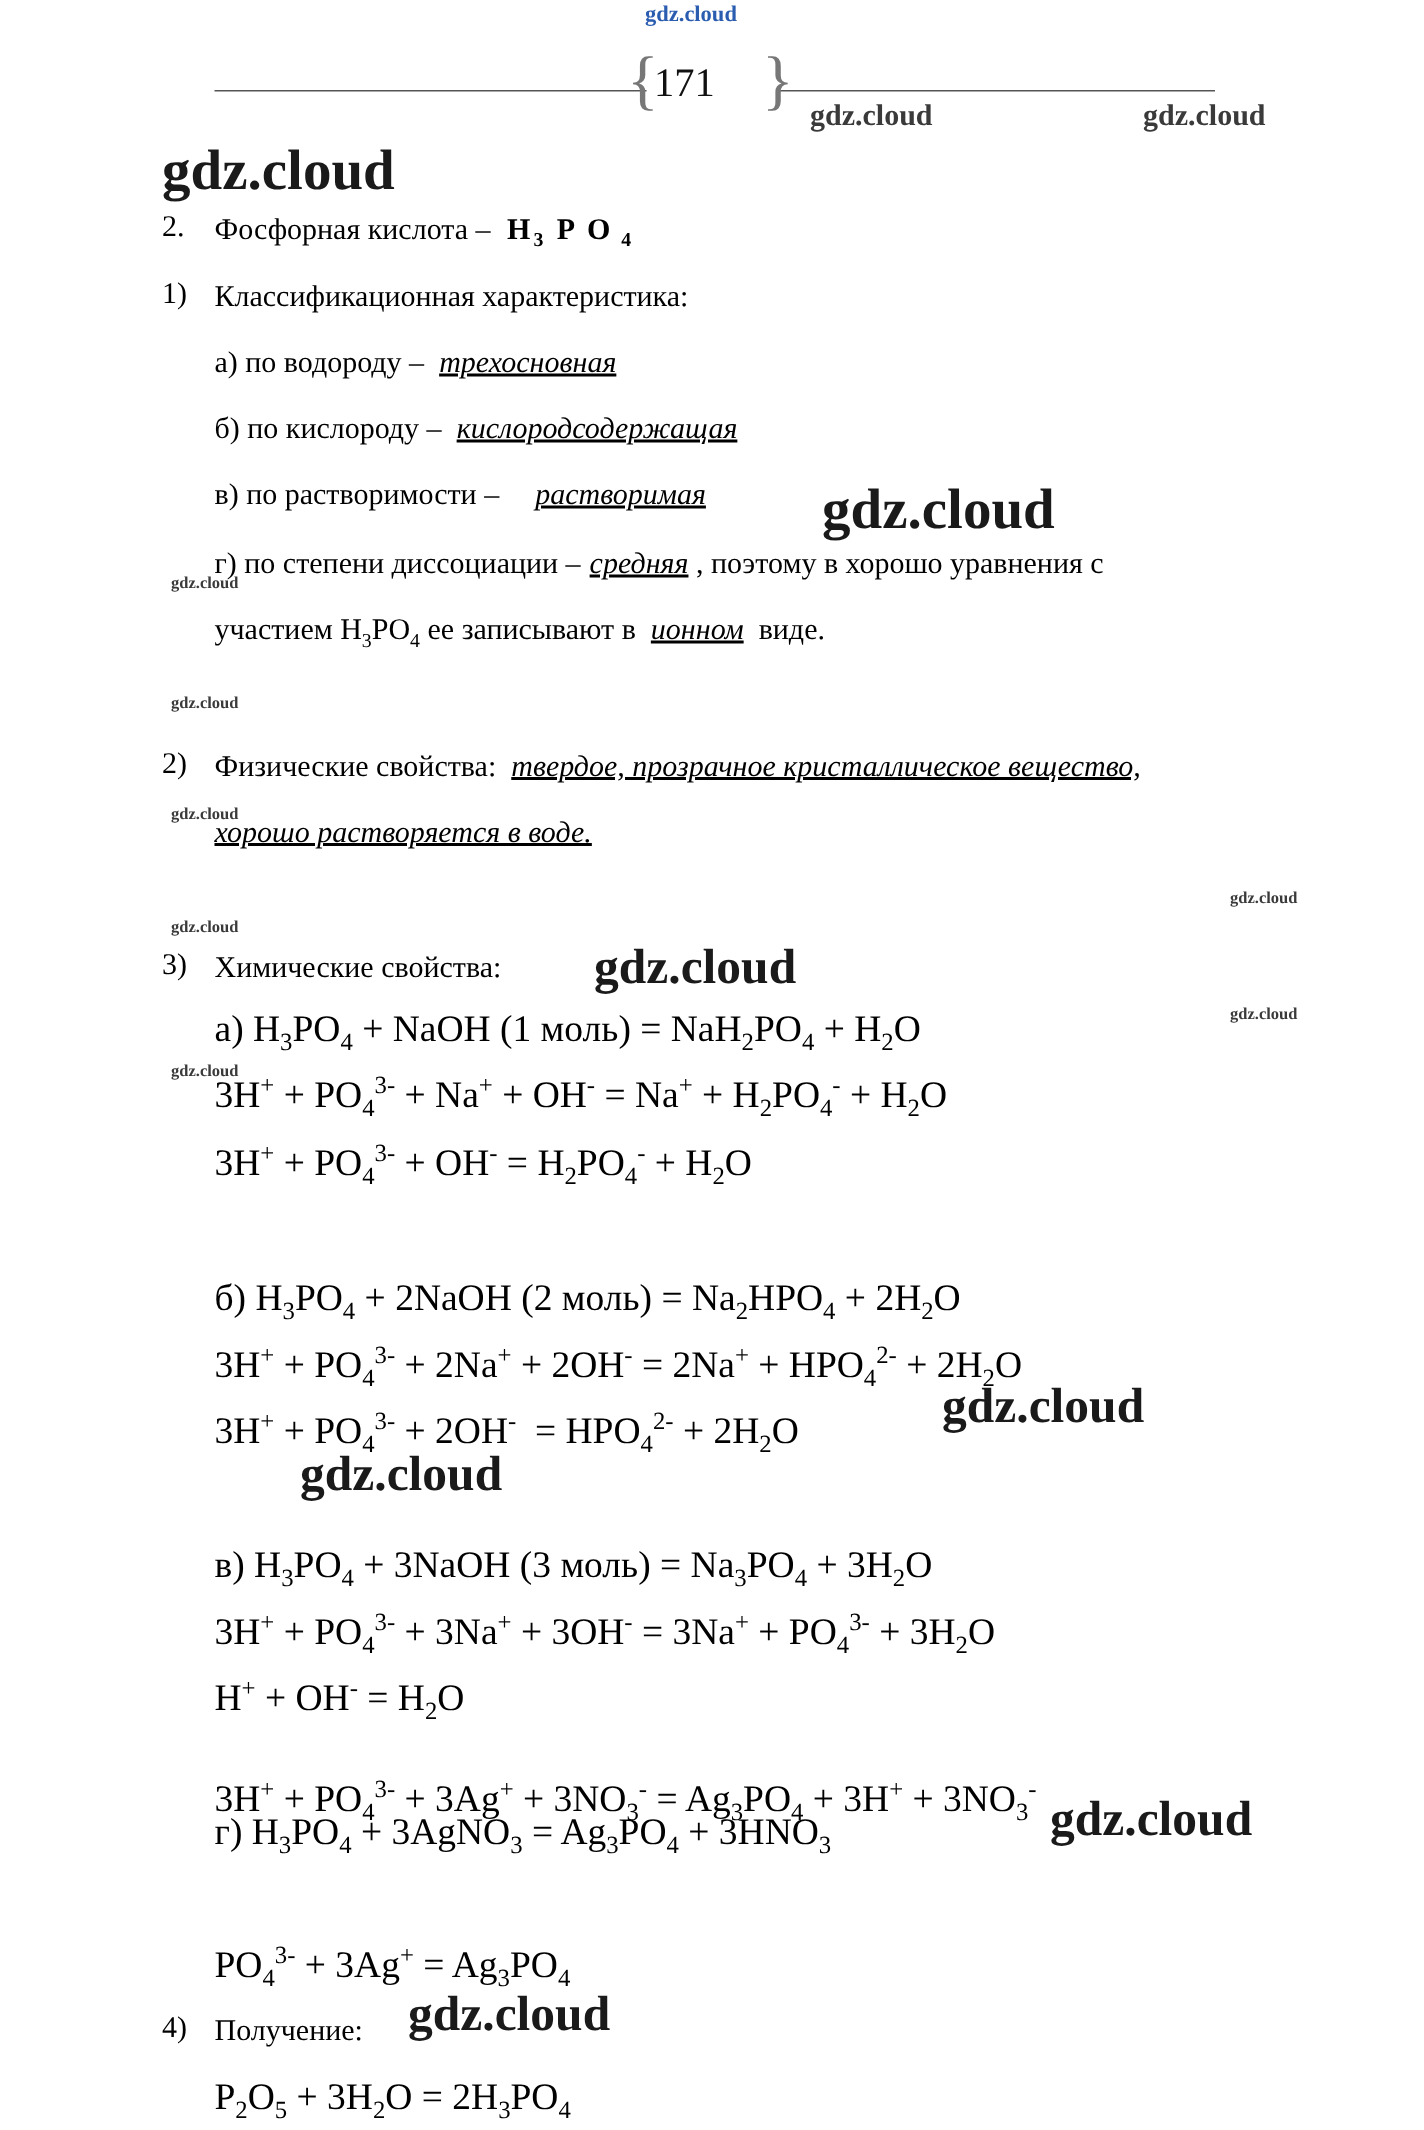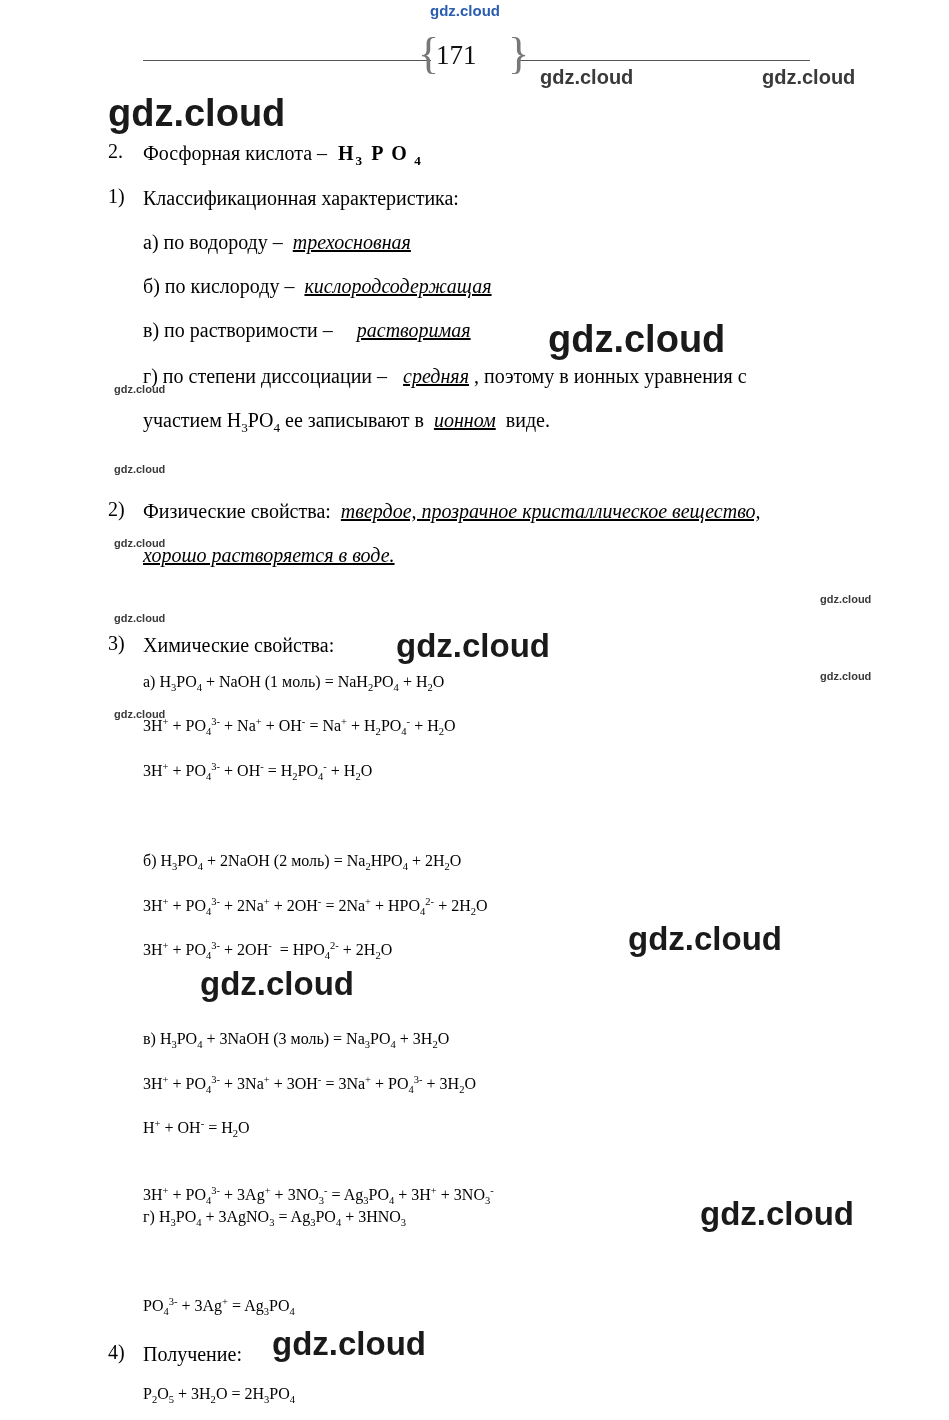--- a/index.html
+++ b/index.html
@@ -13,21 +13,21 @@
     position: relative;
     font-family: "Liberation Serif", serif;
     color: #000000;
     overflow: hidden;
   }
 
   
   .wm {
     position: absolute;
     color: #1a1a1a;
-    font-family: Liberation Sans, sans-serif;
+    font-family: Liberation Serif, serif;
     font-weight: bold;
     white-space: nowrap;
     pointer-events: none;
     text-align: right;
   }
   .wm.blue {
     color: #2a5db0;
   }
   .wm.grey {
     color: #3a3a3a;
@@ -86,21 +86,21 @@
   }
   .bold {
     font-weight: bold;
   }
   sub, sup {
     font-size: 0.66em;
     line-height: 0;
   }
   .eq {
     position: absolute;
-    font-size: 16px;
+    font-size: 25px;
     white-space: nowrap;
     font-family: "Liberation Serif", serif;
   }
   .sp { letter-spacing: 2px; }
 </style>
 </head>
 <body>
 
 <div class="rule-left"></div>
 <div class="rule-right"></div>
@@ -127,22 +127,22 @@
   <span class="ital-u" style="margin-left:5px;">кислородсодержащая</span>
 </div>
 
 <div class="line" style="left:143px; top:317px;">
   <span>в) по растворимости –</span>
   <span class="ital-u" style="margin-left:19px;">растворимая</span>
 </div>
 
 <div class="line" style="left:143px; top:363px;">
   <span>г) по степени диссоциации –</span>
-  <span class="ital-u" style="margin-left:11px;">средняя</span>
-  <span>, поэтому в ионных уравнения с</span>
+  <span class="ital-u" style="margin-left:1px;">средняя</span>
+  <span>, поэтому в хорошо уравнения с</span>
 </div>
 <div class="line" style="left:143px; top:407px;">
   <span>участием H<sub>3</sub>PO<sub>4</sub> ее записывают в</span>
   <span class="ital-u" style="margin-left:5px;">ионном</span>
   <span style="margin-left:5px;">виде.</span>
 </div>
 
 <div class="num" style="left:108px; top:498px;">2)</div>
 <div class="line" style="left:143px; top:498px;">
   <span>Физические свойства:</span>

